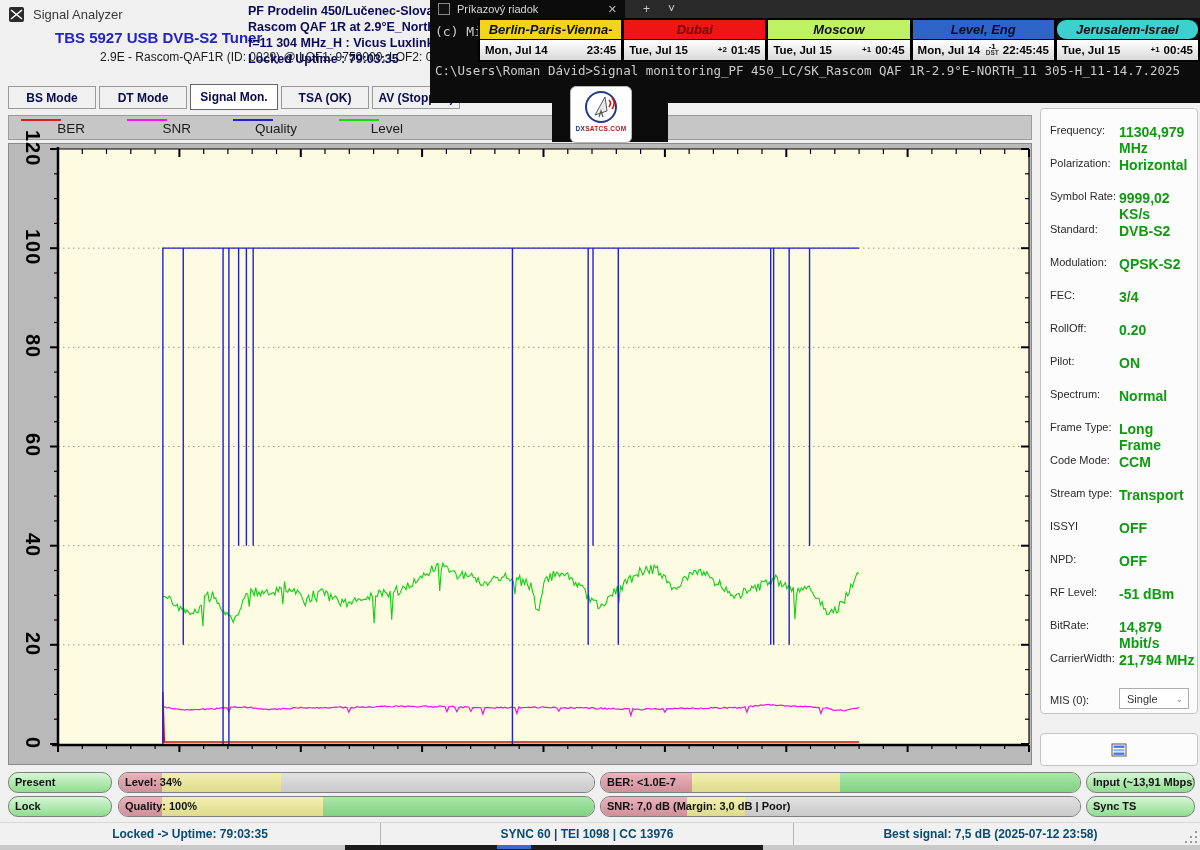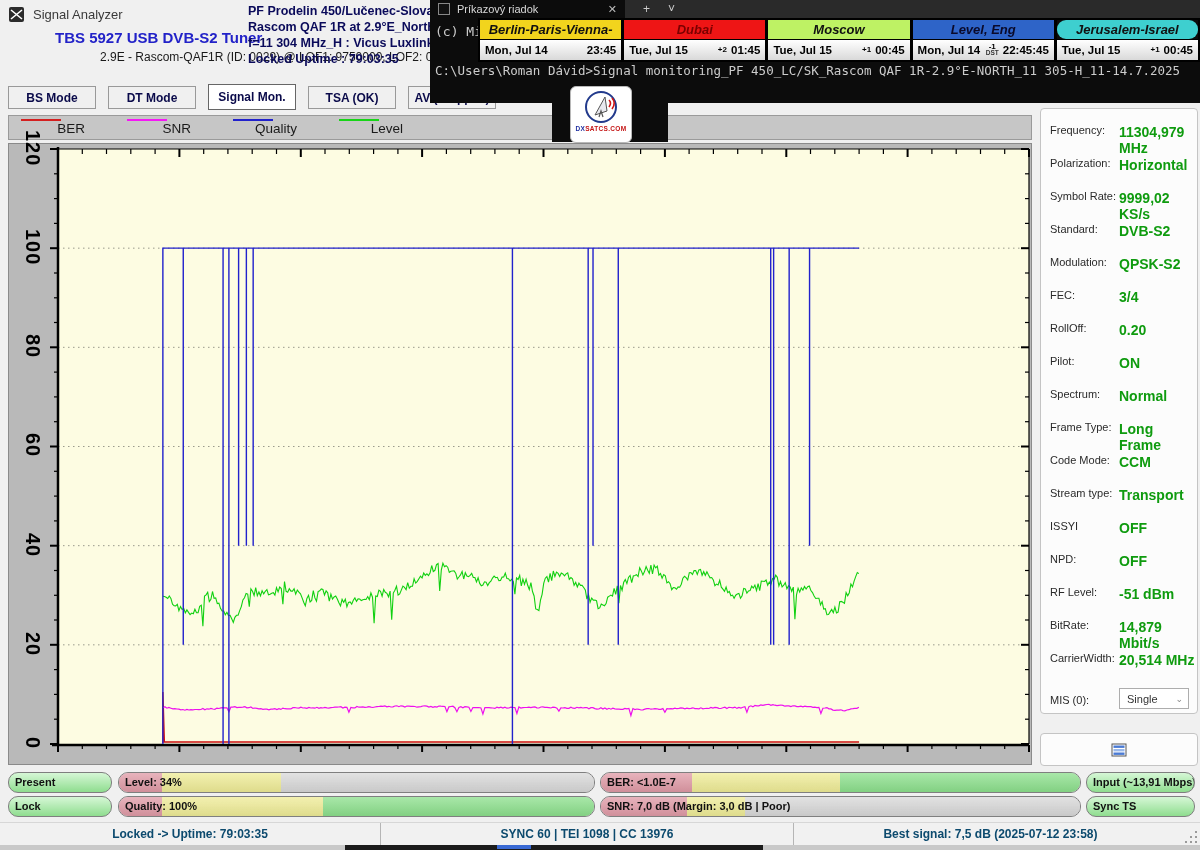--- a/index.html
+++ b/index.html
@@ -7,21 +7,21 @@
           font-family:"Liberation Sans",sans-serif;color:#111;}
   
   .titlebar{position:absolute;left:8px;top:6px;display:flex;align-items:center;gap:8px;}
   .app-icon{width:17px;height:17px;display:inline-block;}
   .title-text{font-size:13px;color:#3a3a3a;}
   .tuner-name{position:absolute;left:55px;top:29px;font-size:15px;font-weight:bold;color:#2222c8;}
   .tuner-info{position:absolute;left:100px;top:50px;font-size:12px;color:#1a1a1a;}
   .note{position:absolute;left:248px;top:3px;width:190px;font-size:12.5px;line-height:16px;
         font-weight:600;color:#0a0a5a;white-space:nowrap;}
   
-  .tabs{position:absolute;left:8px;top:86px;display:flex;gap:12px;}
+  .tabs{position:absolute;left:8px;top:86px;display:flex;gap:3px;}
   .tab{width:88px;height:23px;line-height:23px;text-align:center;font-size:12px;font-weight:600;
        color:#0a0a4a;background:#f0f0f0;border:1px solid #999;box-sizing:border-box;}
   .tab.active{background:#fff;border:1px solid #666;height:26px;line-height:24px;margin-top:-2px;}
   
   .legendbar{position:absolute;left:8px;top:115px;width:1024px;height:25px;background:#c6c6c6;
              border:1px solid #9a9a9a;box-sizing:border-box;display:flex;align-items:center;padding-left:12px;}
   .legend-item{display:flex;align-items:flex-end;margin-right:42px;flex-direction:column;}
   .legend-line{width:40px;height:0;border-top:2px solid #000;margin-right:24px;}
   .legend-label{font-size:13.5px;color:#1a1a1a;}
   
@@ -364,21 +364,21 @@
       <div class="param-row">
         <span class="param-label">RF Level:</span>
         <span class="param-value">-51 dBm</span>
       </div>
       <div class="param-row">
         <span class="param-label">BitRate:</span>
         <span class="param-value">14,879 Mbit/s</span>
       </div>
       <div class="param-row">
         <span class="param-label">CarrierWidth:</span>
-        <span class="param-value">20,514 MHz</span>
+        <span class="param-value">21,794 MHz</span>
       </div>
       <div class="mis-row">
         <span class="param-label">MIS (0):</span>
         <span class="mis-select"><span>Single</span><span class="mis-chev">⌄</span></span>
       </div>
     </div>
   <div class="side-btn">
     <svg width="16" height="14" viewBox="0 0 16 14">
       <rect x="1" y="1" width="14" height="12" fill="#fff" stroke="#555"></rect>
       <rect x="2.5" y="2.5" width="11" height="2.4" fill="#4a7ad4"></rect>

